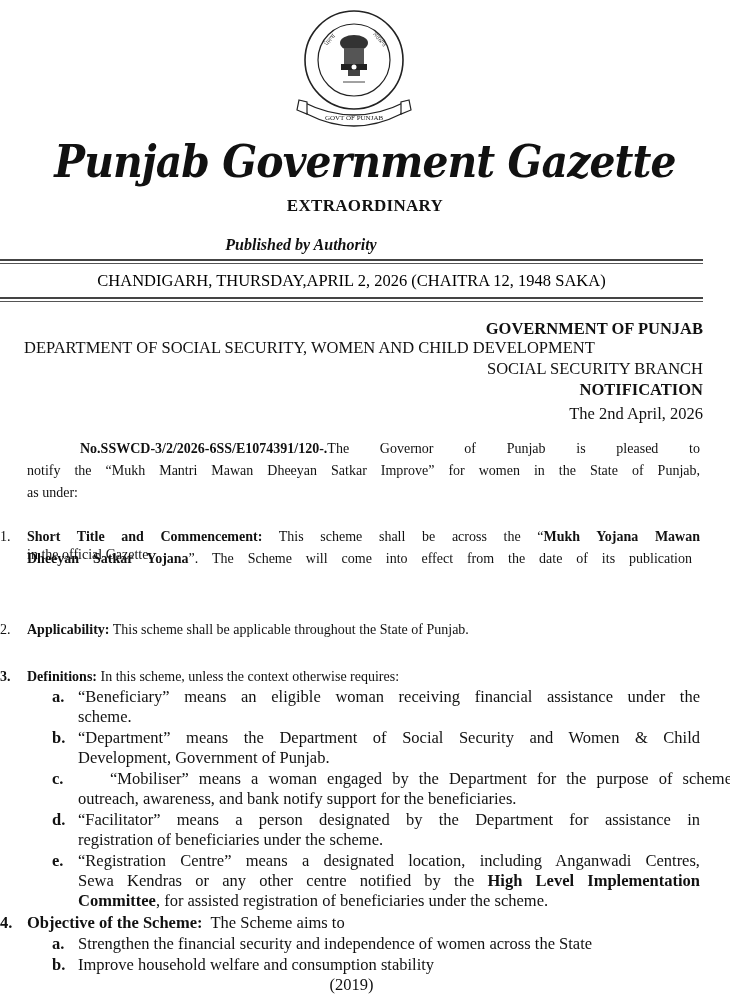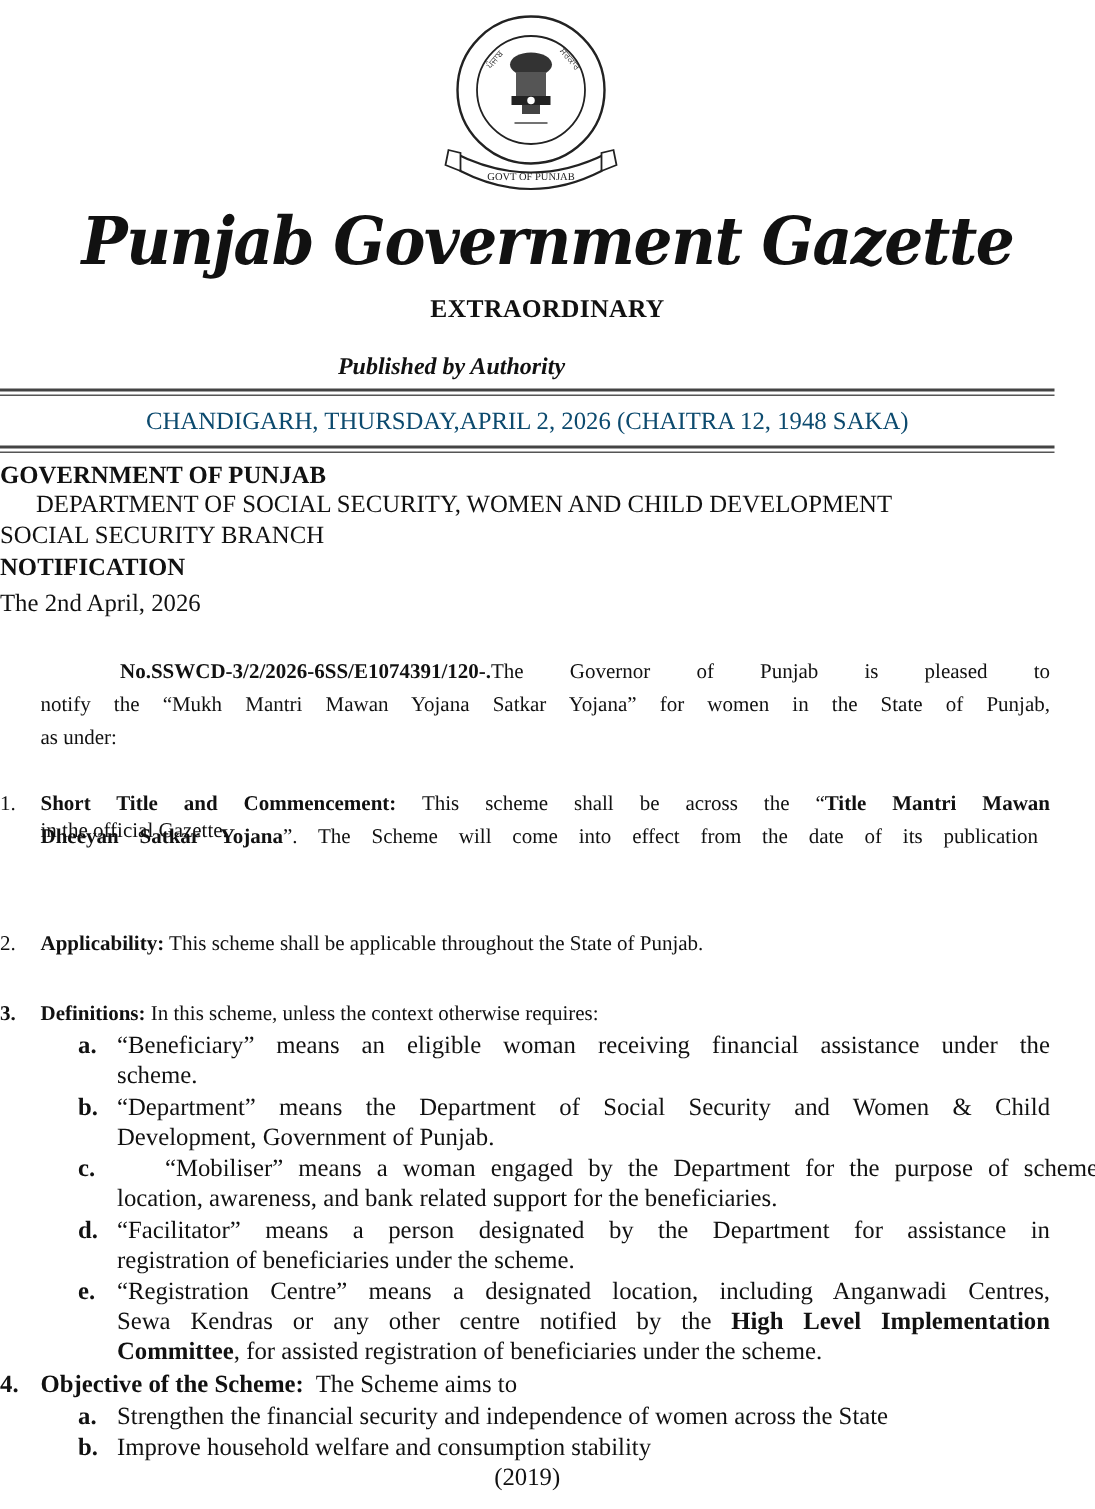--- a/index.html
+++ b/index.html
@@ -20,23 +20,23 @@
       font-size: 17px; font-weight: bold; letter-spacing: 0.3px;
     }
     .pub {
       left: 0; width: 602px; top: 236px; text-align: center;
       font-size: 16px; font-weight: bold; font-style: italic;
     }
     .rule { left: 0; width: 703px; height: 0; border-top: 2px solid #444; }
     .rule.thin { border-top: 1px solid #555; }
     .dateline {
       left: 0; width: 703px; top: 271px; text-align: center;
-      font-size: 16.5px; color: #0c4a6e;
+      font-size: 16.5px; color: #000000;
     }
-    .center { left: 0; width: 703px; text-align: left; font-size: 16.5px; }
+    .center { left: 0; width: 703px; text-align: right; font-size: 16.5px; margin-top: 12px; }
     .b { font-weight: bold; }
     .para { font-size: 14px; line-height: 21px; text-align: justify; }
     .sub { font-size: 16.5px; line-height: 20.5px; }
     .justify { text-align: justify; text-align-last: justify; }
   </style>
 </head>
 <body>
 
 <div class="abs emblem">
   <svg width="122" height="122" viewBox="0 0 122 122">
@@ -71,26 +71,26 @@
 
 <div class="abs center b" style="top:307px;">GOVERNMENT OF PUNJAB</div>
 <div class="abs center" style="top:326px; left:24px; width:auto;">DEPARTMENT OF SOCIAL SECURITY, WOMEN AND CHILD DEVELOPMENT</div>
 <div class="abs center" style="top:347px;">SOCIAL SECURITY BRANCH</div>
 <div class="abs center b" style="top:368px;">NOTIFICATION</div>
 <div class="abs center" style="top:392px;">The 2nd April, 2026</div>
 
 <div class="abs para justify" style="top:438px; left:80px; width:620px;">
   <span class="b">No.SSWCD-3/2/2026-6SS/E1074391/120-.</span><span>The Governor of Punjab is pleased to</span>
 </div>
-<div class="abs para justify" style="top:460px; left:27px; width:673px;">notify the “Mukh Mantri Mawan Yojana Satkar Yojana” for women in the State of Punjab,</div>
+<div class="abs para justify" style="top:460px; left:27px; width:673px;">notify the “Mukh Mantri Mawan Dheeyan Satkar Improve” for women in the State of Punjab,</div>
 <div class="abs para" style="top:482px; left:27px;">as under:</div>
 
 <div class="abs para" style="top:526px; left:0;">1.</div>
 <div class="abs para justify" style="top:526px; left:27px; width:673px;">
-  <span class="b">Short Title and Commencement:</span><span> This scheme shall be across the “</span><span class="b">Title Mantri Mawan</span>
+  <span class="b">Short Title and Commencement:</span><span> This scheme shall be across the “</span><span class="b">Mukh Yojana Mawan</span>
 </div>
 <div class="abs para justify" style="top:548px; left:27px; width:665px;">
   <span class="b">Dheeyan Satkar Yojana</span><span>”. The Scheme will come into effect from the date of its publication</span>
 </div>
 <div class="abs para" style="top:544px; left:27px;">in the official Gazette.</div>
 
 <div class="abs para" style="top:619px; left:0;">2.</div>
 <div class="abs para" style="top:619px; left:27px;">
   <span class="b">Applicability:</span><span> This scheme shall be applicable throughout the State of Punjab.</span>
 </div>
@@ -103,21 +103,21 @@
 <div class="abs sub b" style="top:687px; left:52px;">a.</div>
 <div class="abs sub justify" style="top:687px; left:78px; width:622px;">“Beneficiary” means an eligible woman receiving financial assistance under the</div>
 <div class="abs sub" style="top:707px; left:78px;">scheme.</div>
 
 <div class="abs sub b" style="top:728px; left:52px;">b.</div>
 <div class="abs sub justify" style="top:728px; left:78px; width:622px;">“Department” means the Department of Social Security and Women &amp; Child</div>
 <div class="abs sub" style="top:748px; left:78px;">Development, Government of Punjab.</div>
 
 <div class="abs sub b" style="top:769px; left:52px;">c.</div>
 <div class="abs sub justify" style="top:769px; left:78px; width:622px;margin-left:32px;">“Mobiliser” means a woman engaged by the Department for the purpose of scheme</div>
-<div class="abs sub" style="top:789px; left:78px;">location, awareness, and bank related support for the beneficiaries.</div>
+<div class="abs sub" style="top:789px; left:78px;">outreach, awareness, and bank notify support for the beneficiaries.</div>
 
 <div class="abs sub b" style="top:810px; left:52px;">d.</div>
 <div class="abs sub justify" style="top:810px; left:78px; width:622px;">“Facilitator” means a person designated by the Department for assistance in</div>
 <div class="abs sub" style="top:830px; left:78px;">registration of beneficiaries under the scheme.</div>
 
 <div class="abs sub b" style="top:851px; left:52px;">e.</div>
 <div class="abs sub justify" style="top:851px; left:78px; width:622px;">“Registration Centre” means a designated location, including Anganwadi Centres,</div>
 <div class="abs sub justify" style="top:871px; left:78px; width:622px;">
   <span>Sewa Kendras or any other centre notified by the </span><span class="b">High Level Implementation</span>
 </div>

